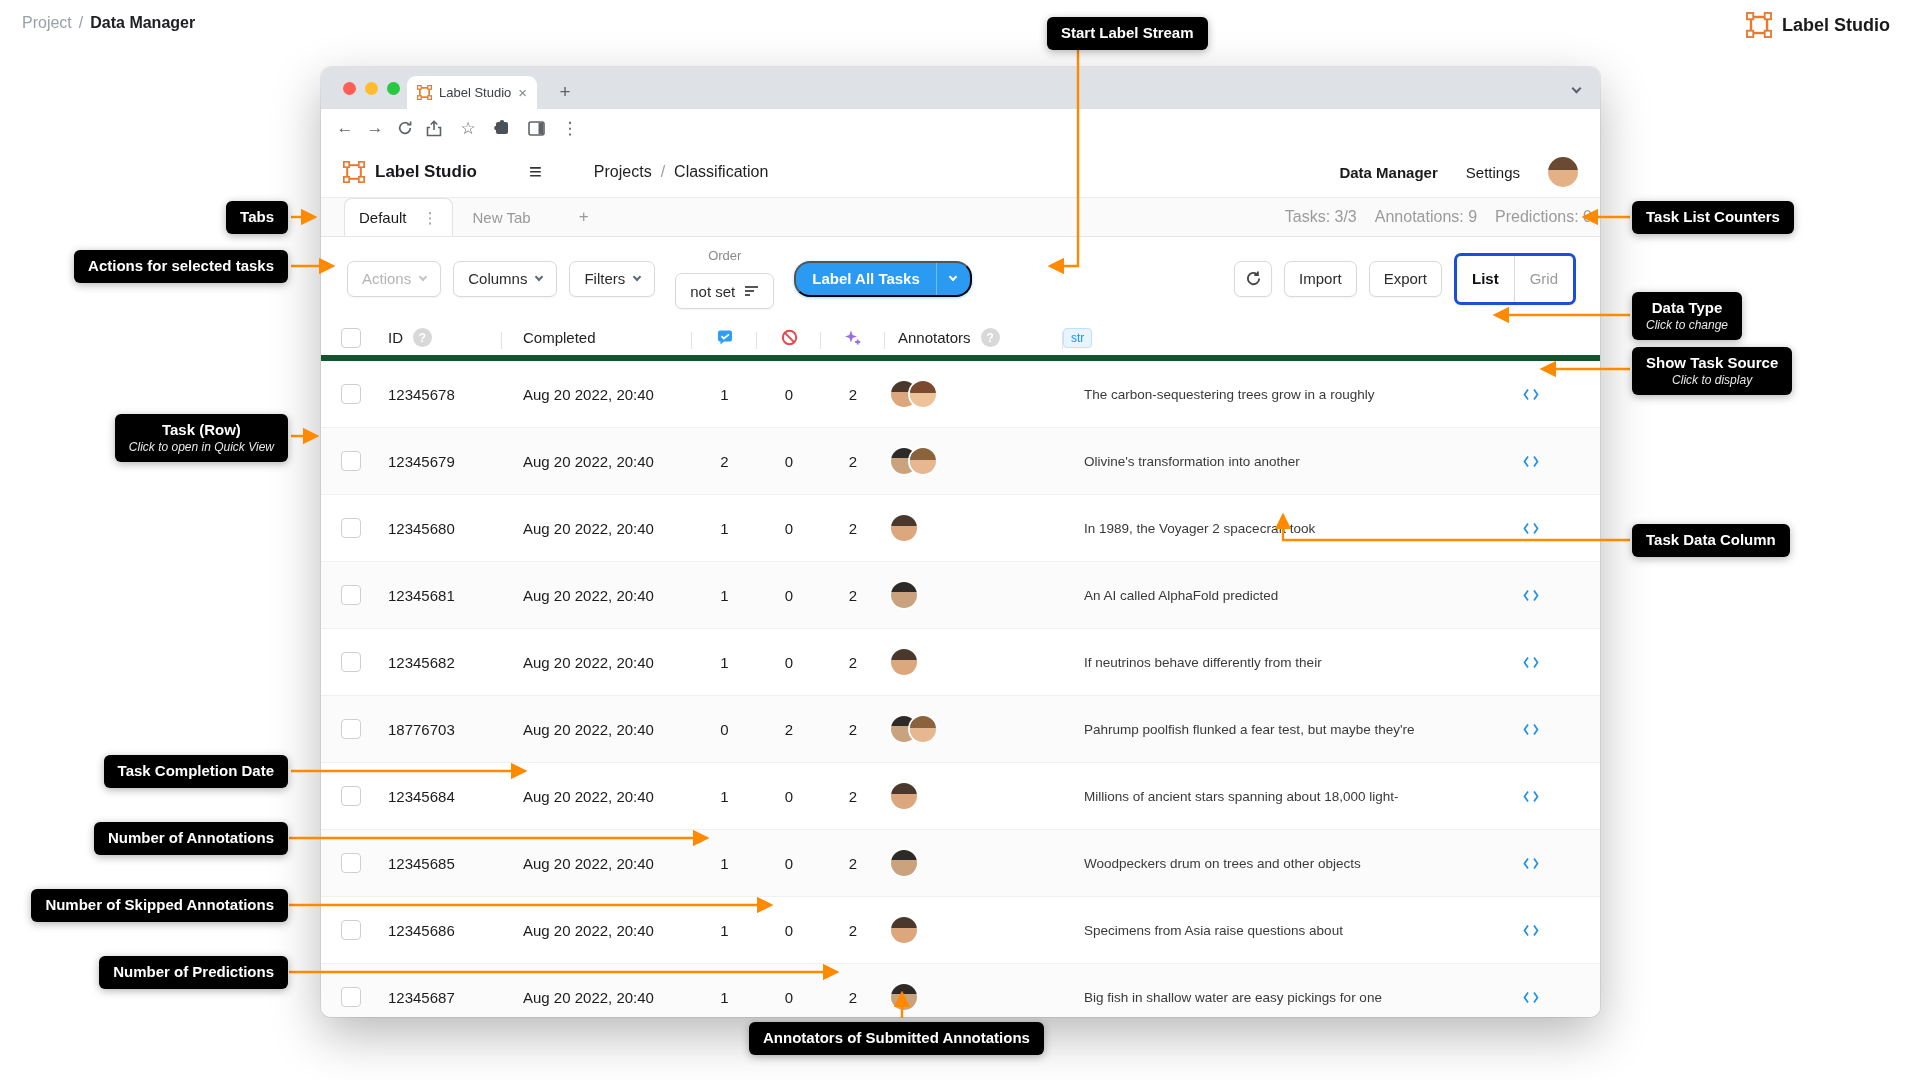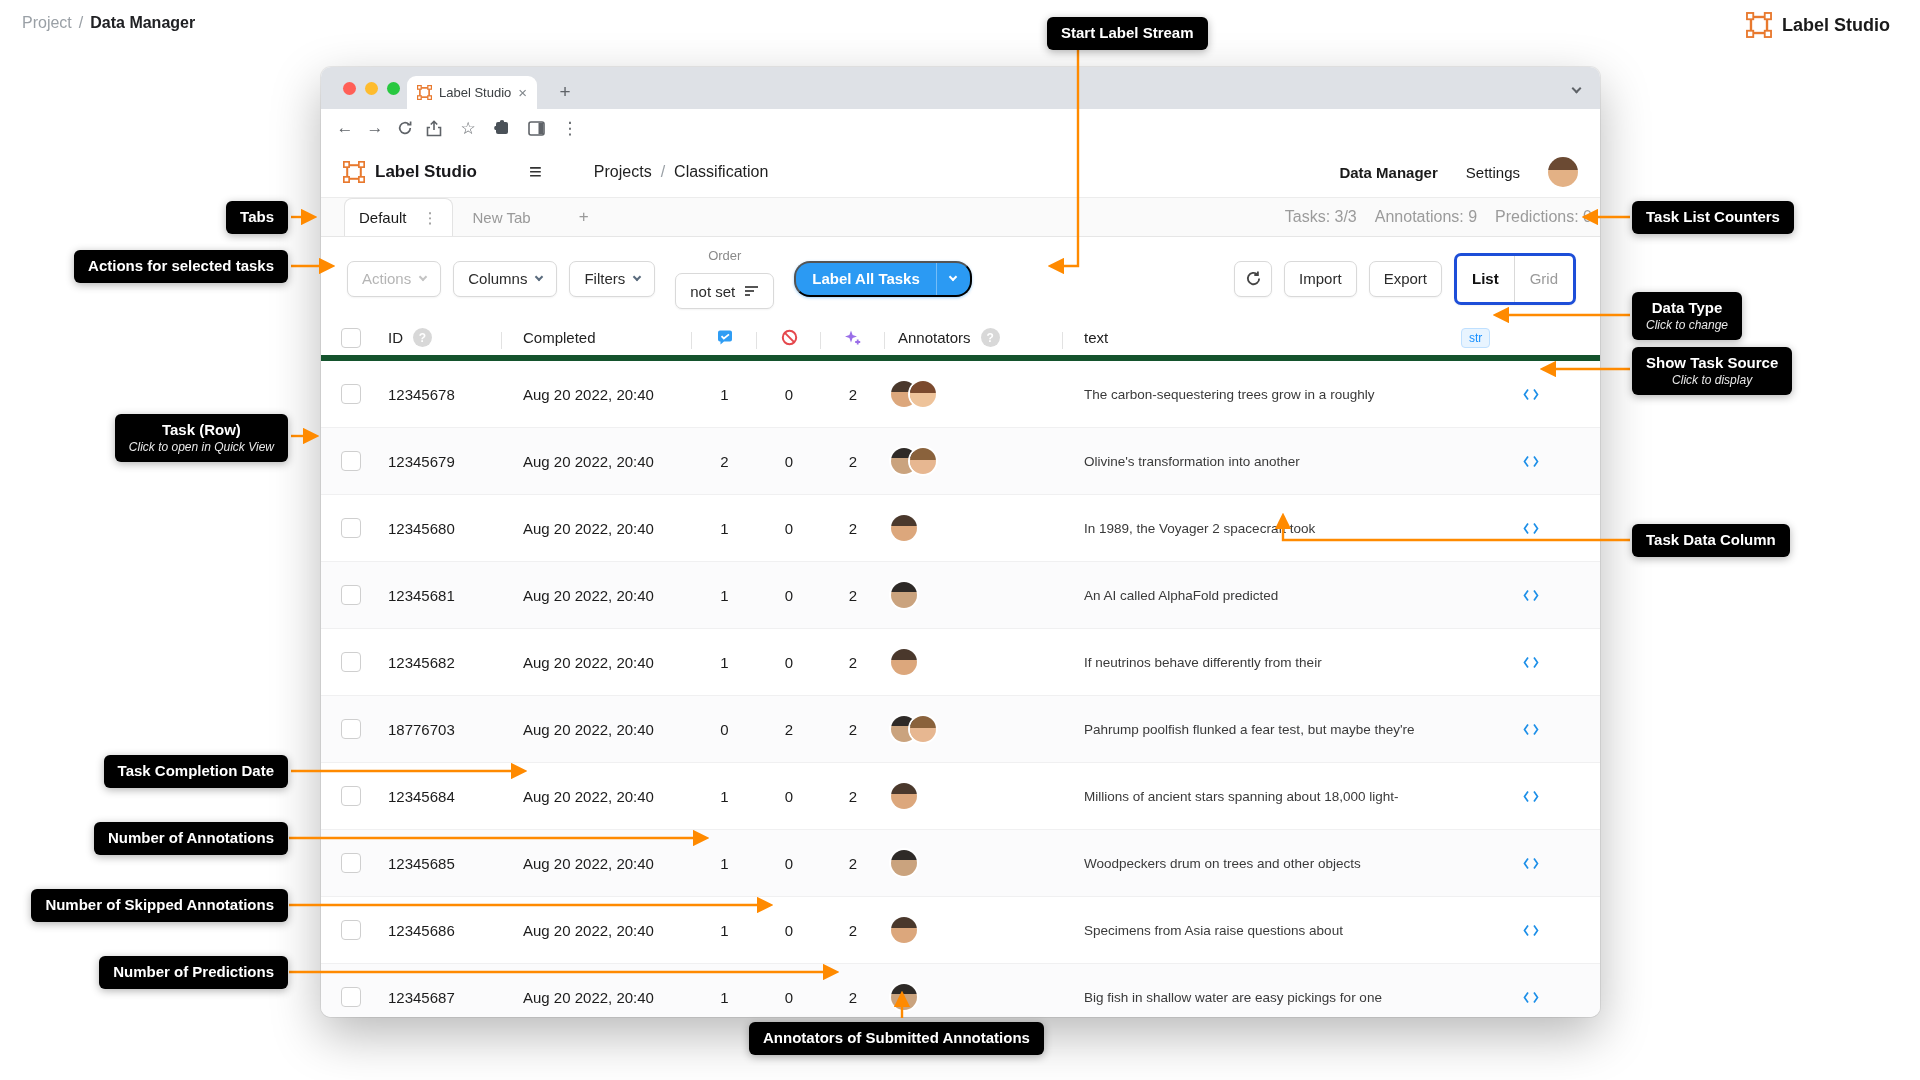--- a/index.html
+++ b/index.html
@@ -331,23 +331,20 @@
     <div class="th th-ico vsep">
       <svg width="18" height="18" viewBox="0 0 18 18">
         <path d="M7 1.5 L8.6 5.9 L13 7.5 L8.6 9.1 L7 13.5 L5.4 9.1 L1 7.5 L5.4 5.9 Z" fill="#9a6ee8"></path>
         <path d="M13.7 10.5 v5 M11.2 13 h5" stroke="#9a6ee8" stroke-width="1.8"></path>
       </svg>
     </div>
     <div class="th th-annot vsep">
       <span>Annotators</span>
       <span class="help">?</span>
     </div>
-    <div class="th th-text">
-      <span>text</span>
-    </div>
     <div class="th th-src">
       <span class="str-badge">str</span>
     </div>
   </div>
 
   <div class="rows">
   <div class="task-row grid-cols">
     <div class="cell-check">
           <span class="cb"></span>
         </div>

